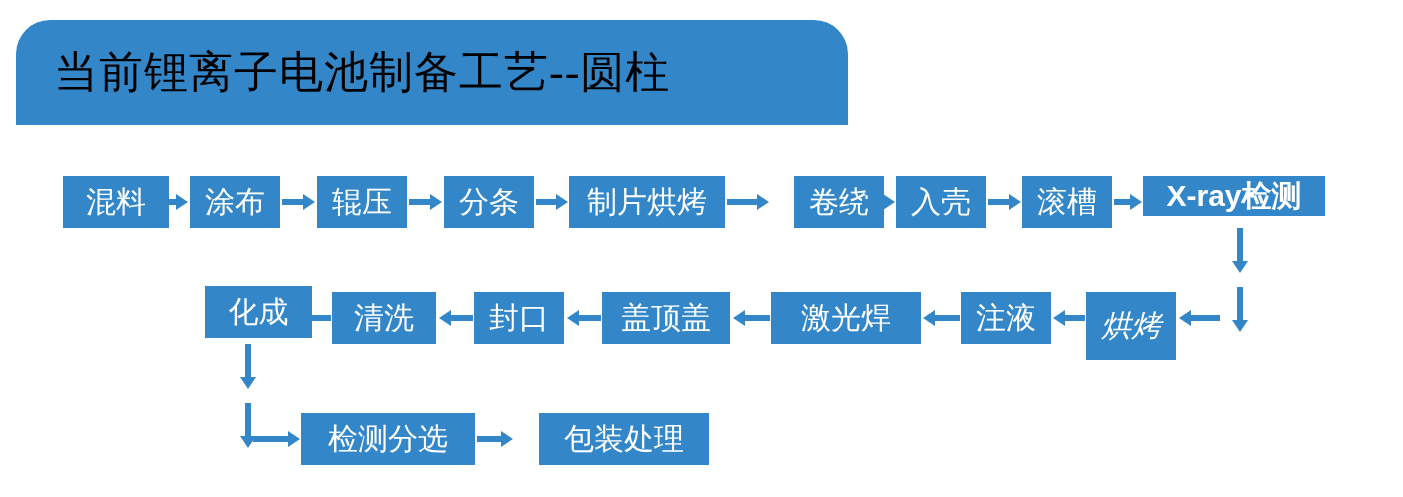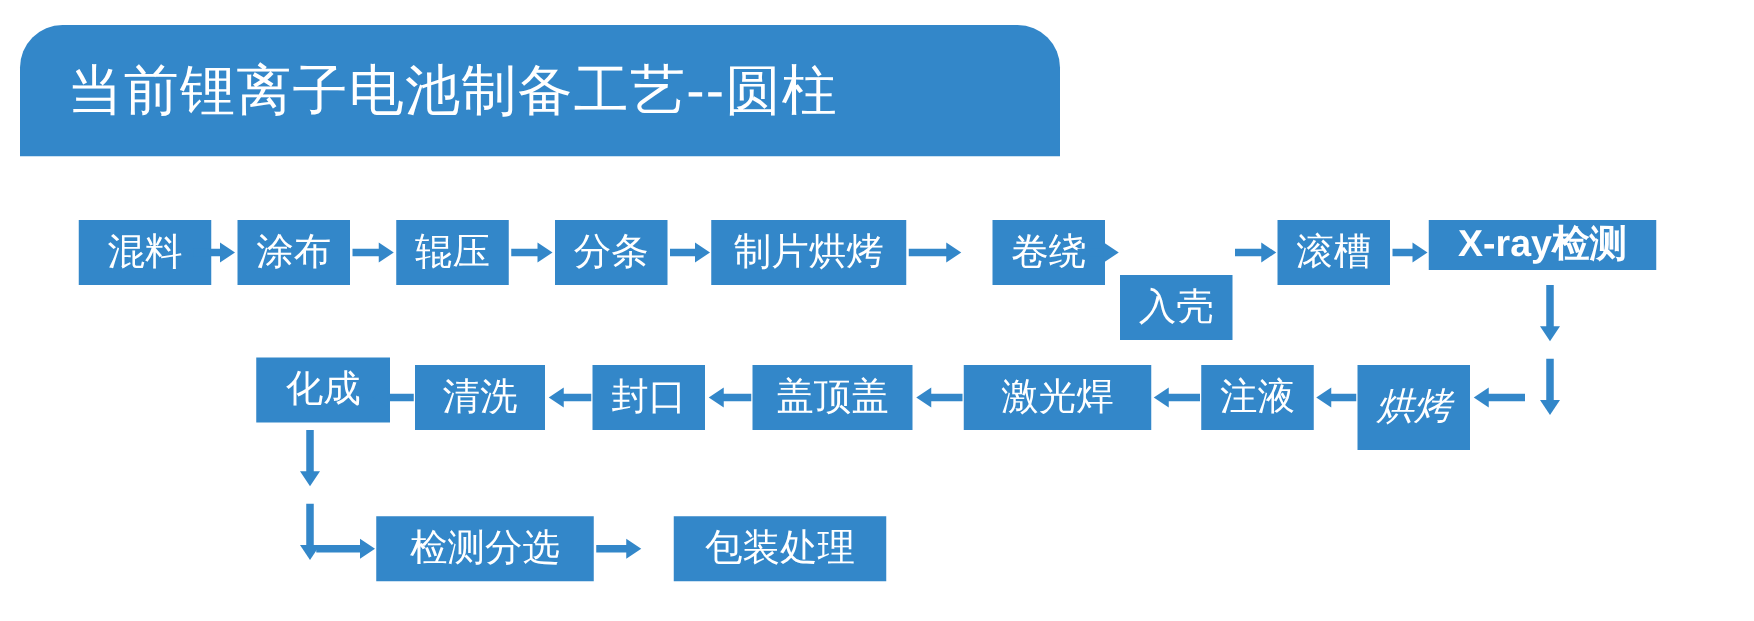--- a/index.html
+++ b/index.html
@@ -24,25 +24,26 @@
     height: 105px;
     background: #3387c9;
     border-radius: 34px 34px 0 0;
     box-sizing: border-box;
   }
   #title-banner .title-text {
     position: absolute;
     left: 38px;
     top: 50%;
     transform: translateY(-50%);
-    color: #ffffff;
+    color: #000000;
     font-size: 44px;
     line-height: 1.1;
     letter-spacing: 1px;
     white-space: nowrap;
+    font-family: Liberation Serif, serif;
   }
 
   
   .node {
     position: absolute;
     background: #3387c9;
     color: #ffffff;
     display: flex;
     align-items: center;
     justify-content: center;
@@ -103,21 +104,21 @@
 <div id="title-banner">
   <div class="title-text">当前锂离子电池制备工艺--圆柱</div>
 </div>
 
 <div class="node" style="left:63px; top:176px; width:106px; height:52px;">混料</div>
 <div class="node" style="left:190px; top:176px; width:90px; height:52px;">涂布</div>
 <div class="node" style="left:317px; top:176px; width:90px; height:52px;">辊压</div>
 <div class="node" style="left:444px; top:176px; width:90px; height:52px;">分条</div>
 <div class="node" style="left:569px; top:176px; width:156px; height:52px;">制片烘烤</div>
 <div class="node" style="left:770px; top:176px; width:90px; height:52px;margin-left:24px;">卷绕</div>
-<div class="node" style="left:896px; top:176px; width:90px; height:52px;margin-top:44px;">入壳</div>
+<div class="node" style="left:896px; top:176px; width:90px; height:52px;">入壳</div>
 <div class="node" style="left:1022px; top:176px; width:90px; height:52px;">滚槽</div>
 <div class="node" style="left:1143px; top:176px; width:182px; height:40px;font-weight:bold;">X-ray检测</div>
 
 <div class="arrow-h right" style="left:155px; top:199px; width:22px;"></div>
 <div class="arrow-h right" style="left:282px; top:199px; width:22px;"></div>
 <div class="arrow-h right" style="left:409px; top:199px; width:22px;"></div>
 <div class="arrow-h right" style="left:536px; top:199px; width:21px;"></div>
 <div class="arrow-h right" style="left:727px; top:199px; width:31px;"></div>
 <div class="arrow-h right" style="left:862px; top:199px; width:22px;"></div>
 <div class="arrow-h right" style="left:988px; top:199px; width:22px;"></div>

